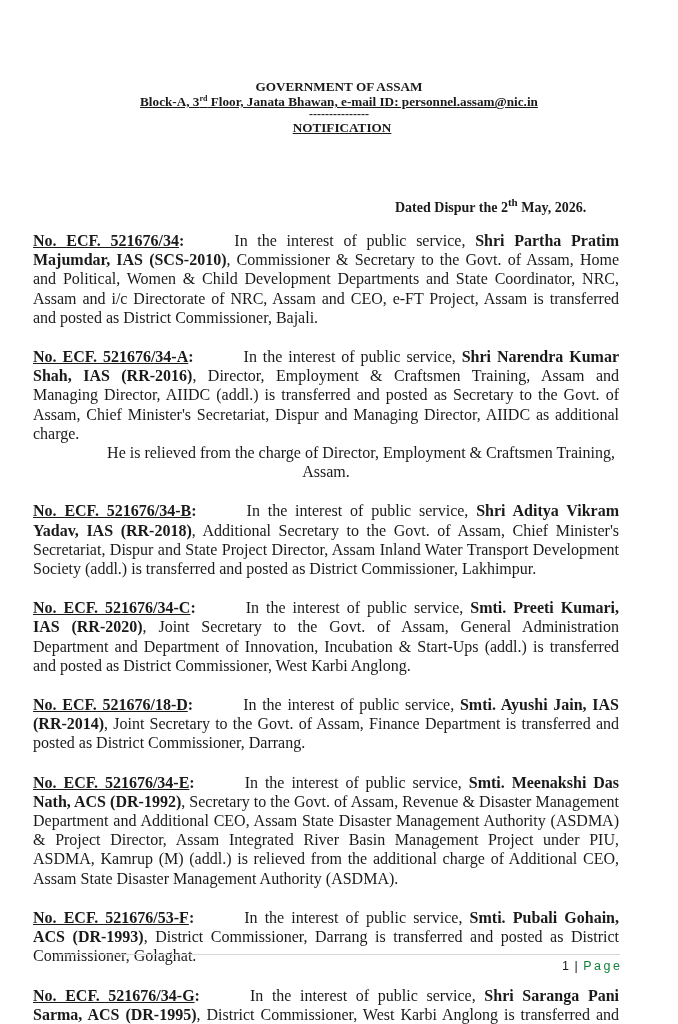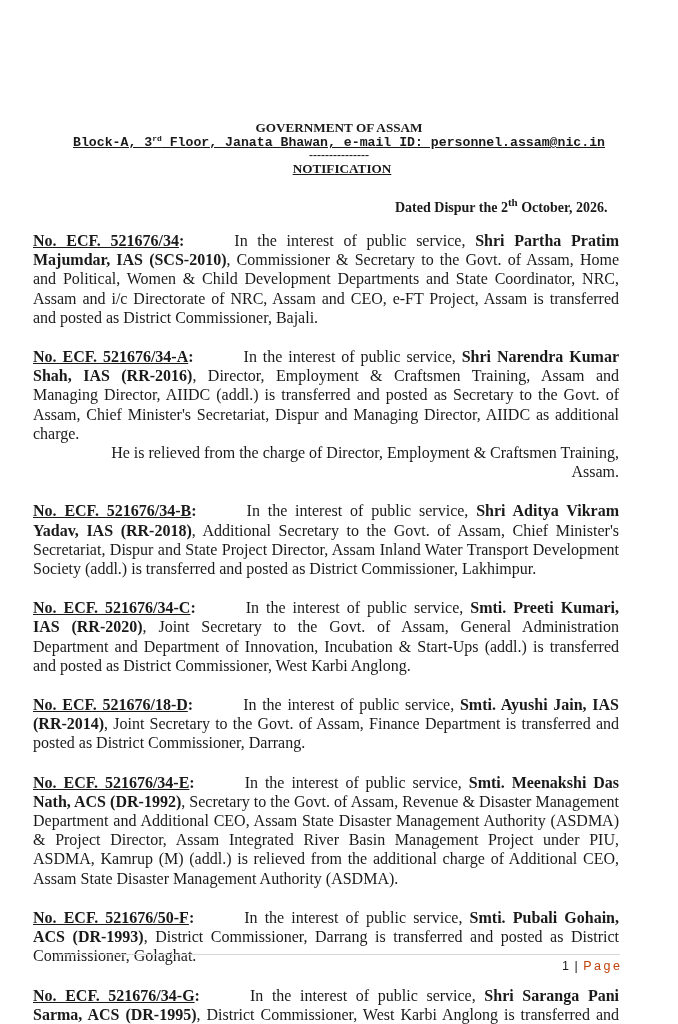--- a/index.html
+++ b/index.html
@@ -11,24 +11,24 @@
   .print-header {
     position: absolute; top: 0; left: 0; right: 0; height: 4px;
     font-family: "Liberation Sans", sans-serif; font-size: 7px; color: #9a9a9a;
     line-height: 4px; overflow: hidden; white-space: nowrap;
   }
   .print-header .ph-left { position: absolute; left: 0; top: -3px; }
   .print-header .ph-right { position: absolute; right: 4px; top: -3px; }
 
   .letterhead {
     position: absolute; top: 79px; left: 0; width: 678px;
-    text-align: center; font-weight: bold; font-size: 13.2px; line-height: 15.2px; margin-top: 41px;
+    text-align: center; font-weight: bold; font-size: 13.2px; line-height: 15.2px;
   }
   .letterhead .lh-line { display: block; }
-  .letterhead .lh-address { text-decoration: underline; font-family: Liberation Mono, monospace; }
+  .letterhead .lh-address { text-decoration: underline; }
   .letterhead sup { font-size: 8px; line-height: 0; }
   .letterhead .lh-dashes { display: block; line-height: 11px; font-size: 12px; }
   .letterhead .lh-orders, .letterhead .lh-notification { text-decoration: underline; }
   .letterhead .lh-notification { padding-left: 6px; text-align: center; }
 
   .dated {
     position: absolute; top: 199px; left: 395px;
     font-weight: bold; font-size: 14px; line-height: 18px; white-space: nowrap;
   }
   .dated sup { font-size: 11px; line-height: 0; }
@@ -37,63 +37,63 @@
     position: absolute; top: 231px; left: 33px; width: 586px;
   }
   .order {
     font-size: 16px; line-height: 19.2px; text-align: justify;
     margin: 0 0 20px 0;
   }
   .order .order-no { font-weight: bold; }
   .order .order-no .num { text-decoration: underline; }
   .order .tab { display: inline-block; width: 50px; }
   .order .name { font-weight: bold; }
-  .order .continuation { display: block; text-indent: 70px; text-align: right; }
+  .order .continuation { display: block; text-indent: 70px; text-align: center; }
 
   .footer-rule {
     position: absolute; top: 954px; left: 58px; width: 562px; height: 1px; background: #d6d6d6;
   }
   .footer-page {
     position: absolute; top: 958px; left: 562px;
     font-family: "Liberation Sans", "DejaVu Sans", sans-serif; font-size: 12.5px; line-height: 16px;
     white-space: nowrap;
   }
   .footer-page .pg-num { color: #1a1a1a; }
   .footer-page .pg-sep { color: #1a1a1a; padding: 0 2px; }
-  .footer-page .pg-label { color: #c2410c; letter-spacing: 2.5px; }
+  .footer-page .pg-label { color: #15803d; letter-spacing: 2.5px; }
 </style>
 </head>
 <body>
 
 <div class="print-header">
   <span class="ph-left"></span>
   <span class="ph-right"></span>
 </div>
 
 <div class="letterhead">
   <span class="lh-line">GOVERNMENT OF ASSAM</span>
   <span class="lh-line lh-address"><span>Block-A, 3</span><sup>rd</sup><span> Floor, Janata Bhawan, e-mail ID: personnel.assam@nic.in</span></span>
   <span class="lh-dashes">---------------</span>
   <span class="lh-line"><span class="lh-notification">NOTIFICATION</span></span>
 </div>
 
-<div class="dated"><span>Dated Dispur the 2</span><sup>th</sup><span> October, 2026.</span></div>
+<div class="dated"><span>Dated Dispur the 2</span><sup>th</sup><span> May, 2026.</span></div>
 
 <div class="orders">
   <p class="order"><span class="order-no"><span class="num">No. ECF. 521676/34</span>:</span><span class="tab"></span><span>In the interest of public service, </span><span class="name">Shri Partha Pratim Majumdar, IAS (SCS-2010)</span><span>, Commissioner &amp; Secretary to the Govt. of Assam, Home and Political, Women &amp; Child Development Departments and State Coordinator, NRC, Assam and i/c Directorate of NRC, Assam and CEO, e-FT Project, Assam is transferred and posted as District Commissioner, Bajali.</span></p>
 
   <p class="order"><span class="order-no"><span class="num">No. ECF. 521676/34-A</span>:</span><span class="tab"></span><span>In the interest of public service, </span><span class="name">Shri Narendra Kumar Shah, IAS (RR-2016)</span><span>, Director, Employment &amp; Craftsmen Training, Assam and Managing Director, AIIDC (addl.) is transferred and posted as Secretary to the Govt. of Assam, Chief Minister's Secretariat, Dispur and Managing Director, AIIDC as additional charge.</span><span class="continuation">He is relieved from the charge of Director, Employment &amp; Craftsmen Training, Assam.</span></p>
 
   <p class="order"><span class="order-no"><span class="num">No. ECF. 521676/34-B</span>:</span><span class="tab"></span><span>In the interest of public service, </span><span class="name">Shri Aditya Vikram Yadav, IAS (RR-2018)</span><span>, Additional Secretary to the Govt. of Assam, Chief Minister's Secretariat, Dispur and State Project Director, Assam Inland Water Transport Development Society (addl.) is transferred and posted as District Commissioner, Lakhimpur.</span></p>
 
   <p class="order"><span class="order-no"><span class="num">No. ECF. 521676/34-C</span>:</span><span class="tab"></span><span>In the interest of public service, </span><span class="name">Smti. Preeti Kumari, IAS (RR-2020)</span><span>, Joint Secretary to the Govt. of Assam, General Administration Department and Department of Innovation, Incubation &amp; Start-Ups (addl.) is transferred and posted as District Commissioner, West Karbi Anglong.</span></p>
 
   <p class="order"><span class="order-no"><span class="num">No. ECF. 521676/18-D</span>:</span><span class="tab"></span><span>In the interest of public service, </span><span class="name">Smti. Ayushi Jain, IAS (RR-2014)</span><span>, Joint Secretary to the Govt. of Assam, Finance Department is transferred and posted as District Commissioner, Darrang.</span></p>
 
   <p class="order"><span class="order-no"><span class="num">No. ECF. 521676/34-E</span>:</span><span class="tab"></span><span>In the interest of public service, </span><span class="name">Smti. Meenakshi Das Nath, ACS (DR-1992)</span><span>, Secretary to the Govt. of Assam, Revenue &amp; Disaster Management Department and Additional CEO, Assam State Disaster Management Authority (ASDMA) &amp; Project Director, Assam Integrated River Basin Management Project under PIU, ASDMA, Kamrup (M) (addl.) is relieved from the additional charge of Additional CEO, Assam State Disaster Management Authority (ASDMA).</span></p>
 
-  <p class="order"><span class="order-no"><span class="num">No. ECF. 521676/50-F</span>:</span><span class="tab"></span><span>In the interest of public service, </span><span class="name">Smti. Pubali Gohain, ACS (DR-1993)</span><span>, District Commissioner, Darrang is transferred and posted as District Commissioner, Golaghat.</span></p>
+  <p class="order"><span class="order-no"><span class="num">No. ECF. 521676/53-F</span>:</span><span class="tab"></span><span>In the interest of public service, </span><span class="name">Smti. Pubali Gohain, ACS (DR-1993)</span><span>, District Commissioner, Darrang is transferred and posted as District Commissioner, Golaghat.</span></p>
 
   <p class="order"><span class="order-no"><span class="num">No. ECF. 521676/34-G</span>:</span><span class="tab"></span><span>In the interest of public service, </span><span class="name">Shri Saranga Pani Sarma, ACS (DR-1995)</span><span>, District Commissioner, West Karbi Anglong is transferred and posted as Secretary to the Govt. of Assam, Transport Department and State Project Director, Assam Inland Water Transport Development Society as additional charge.</span></p>
 </div>
 
 <div class="footer-rule"></div>
 <div class="footer-page"><span class="pg-num">1</span> <span class="pg-sep">|</span> <span class="pg-label">Page</span></div>
 
 </body></html>

